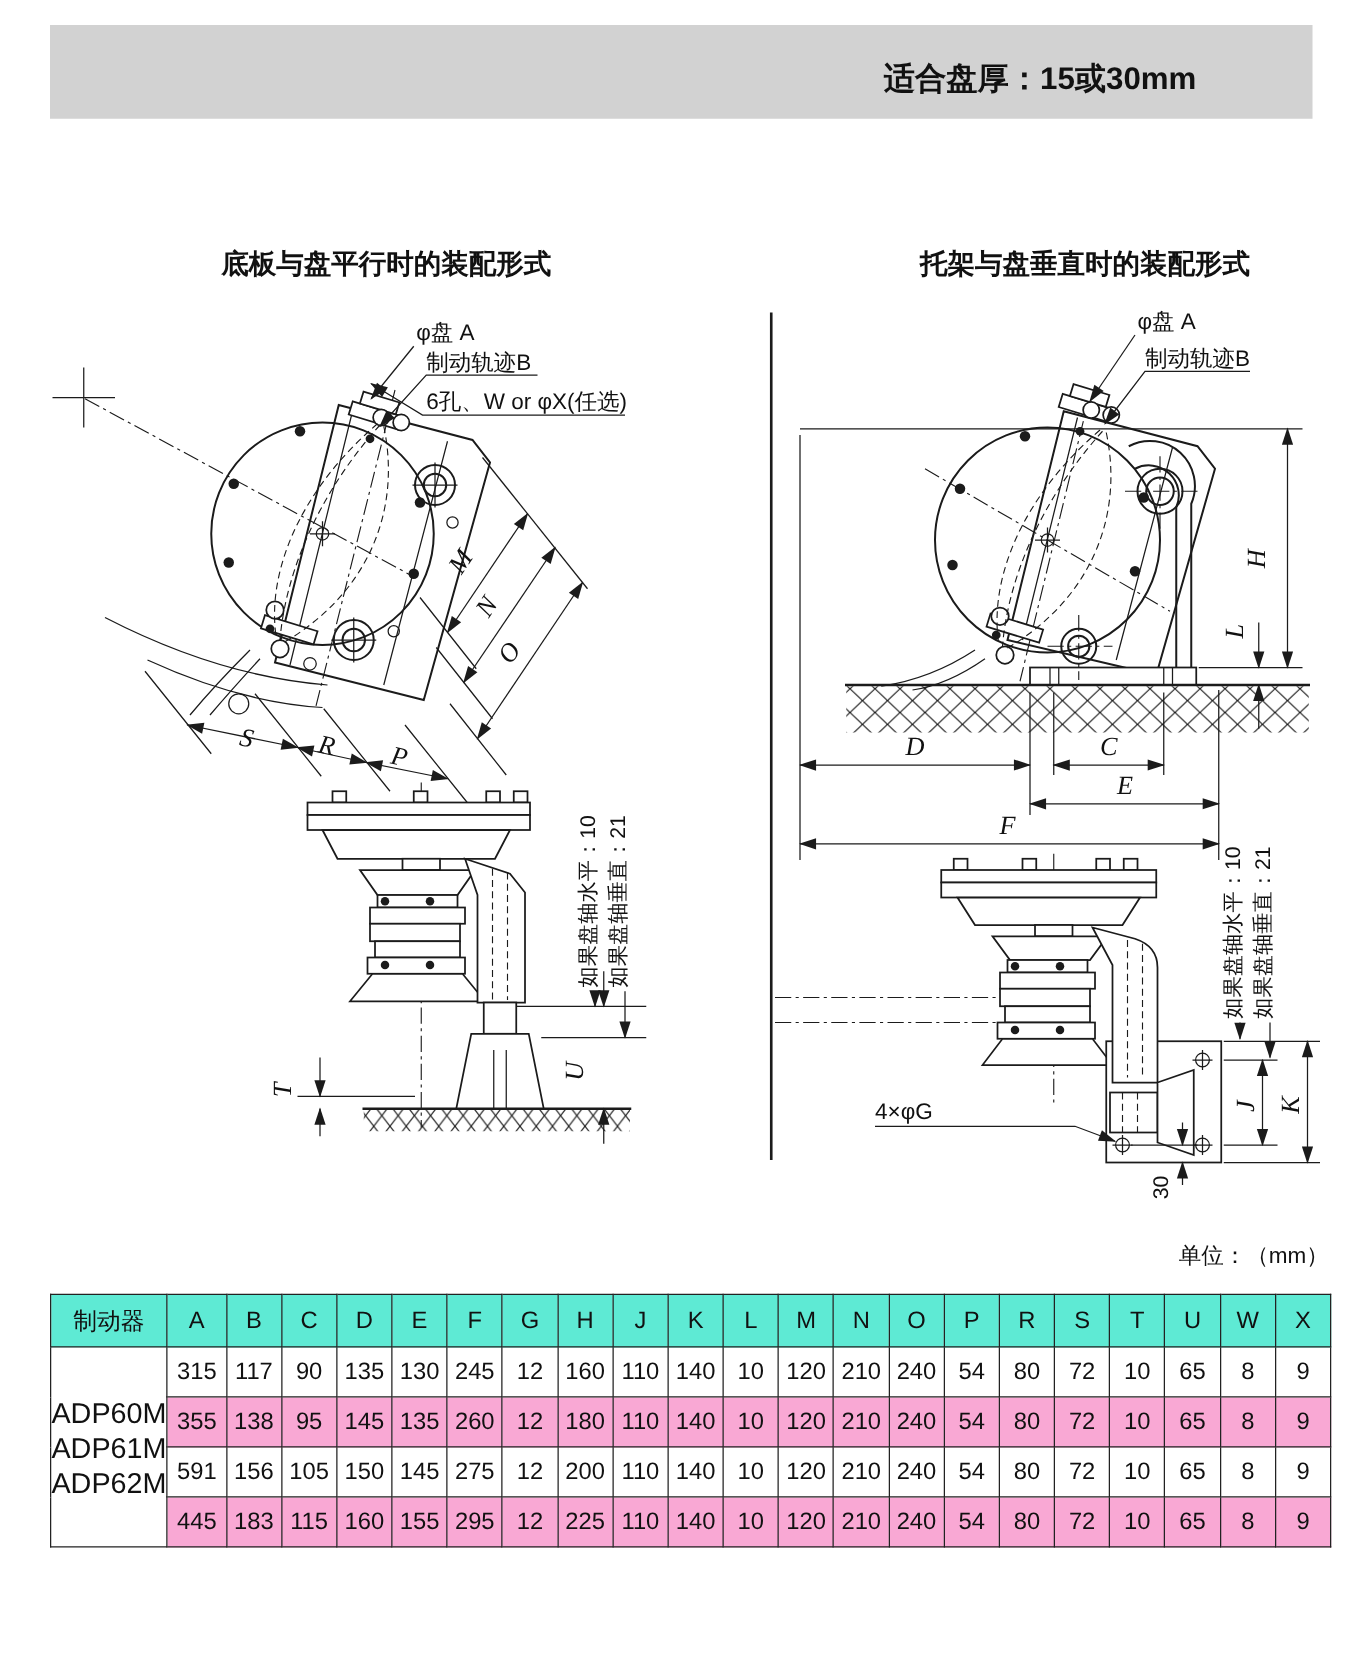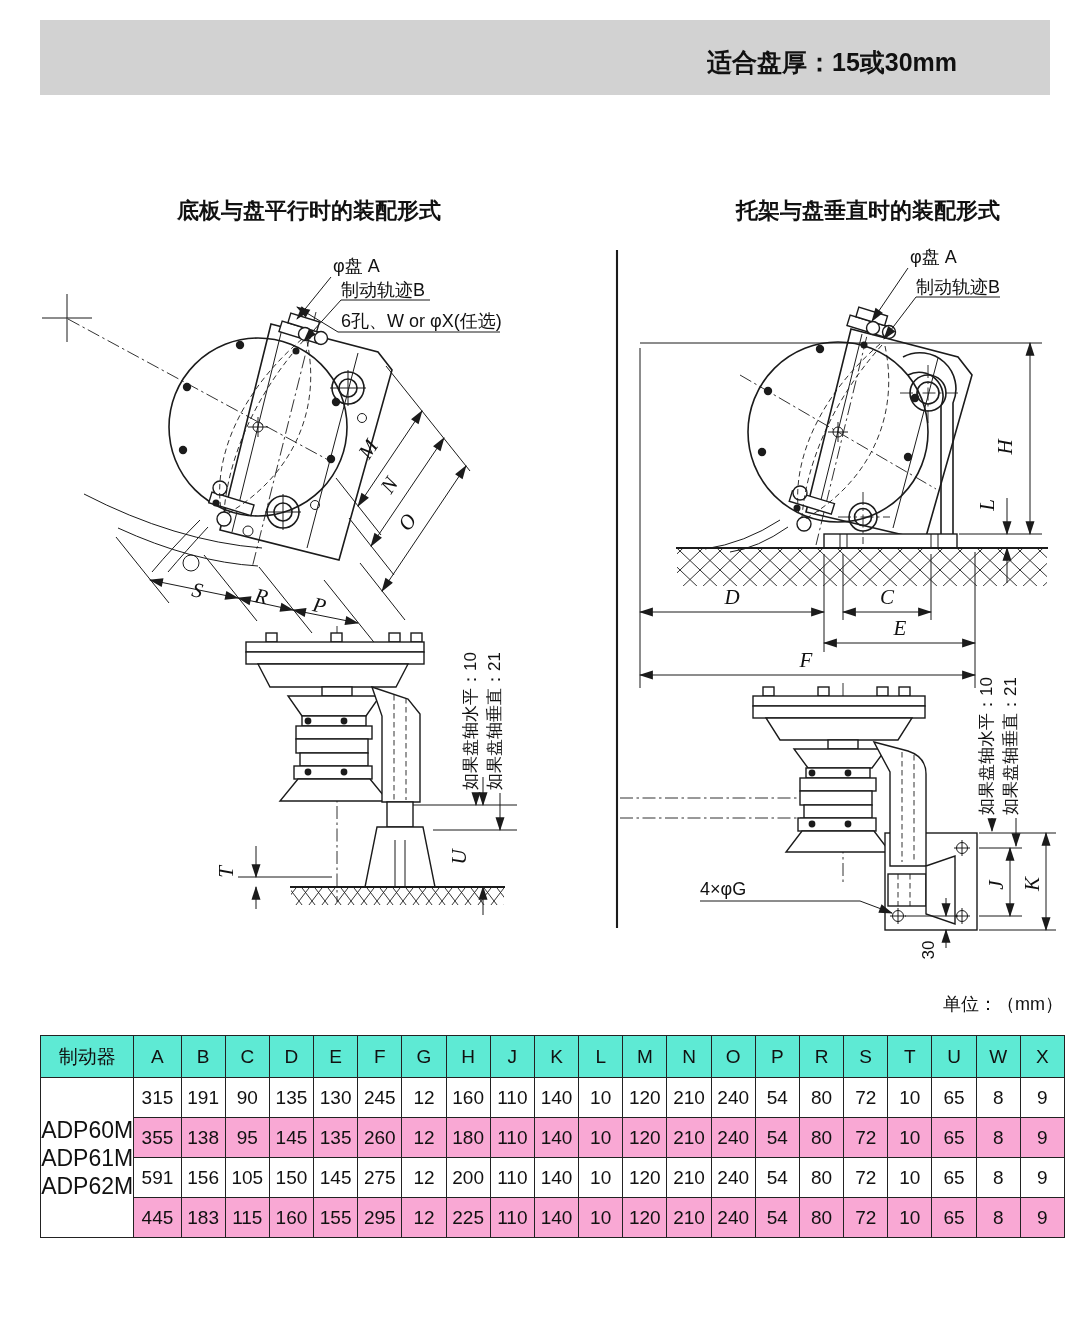--- a/index.html
+++ b/index.html
@@ -377,21 +377,21 @@
       </tr>
     </thead>
     <tbody>
       <tr>
         <td class="model" rowspan="4">
           <div>ADP60M</div>
           <div>ADP61M</div>
           <div>ADP62M</div>
         </td>
         <td>315</td>
-        <td>191</td>
+        <td>117</td>
         <td>90</td>
         <td>135</td>
         <td>130</td>
         <td>245</td>
         <td>12</td>
         <td>160</td>
         <td>110</td>
         <td>140</td>
         <td>10</td>
         <td>120</td>

